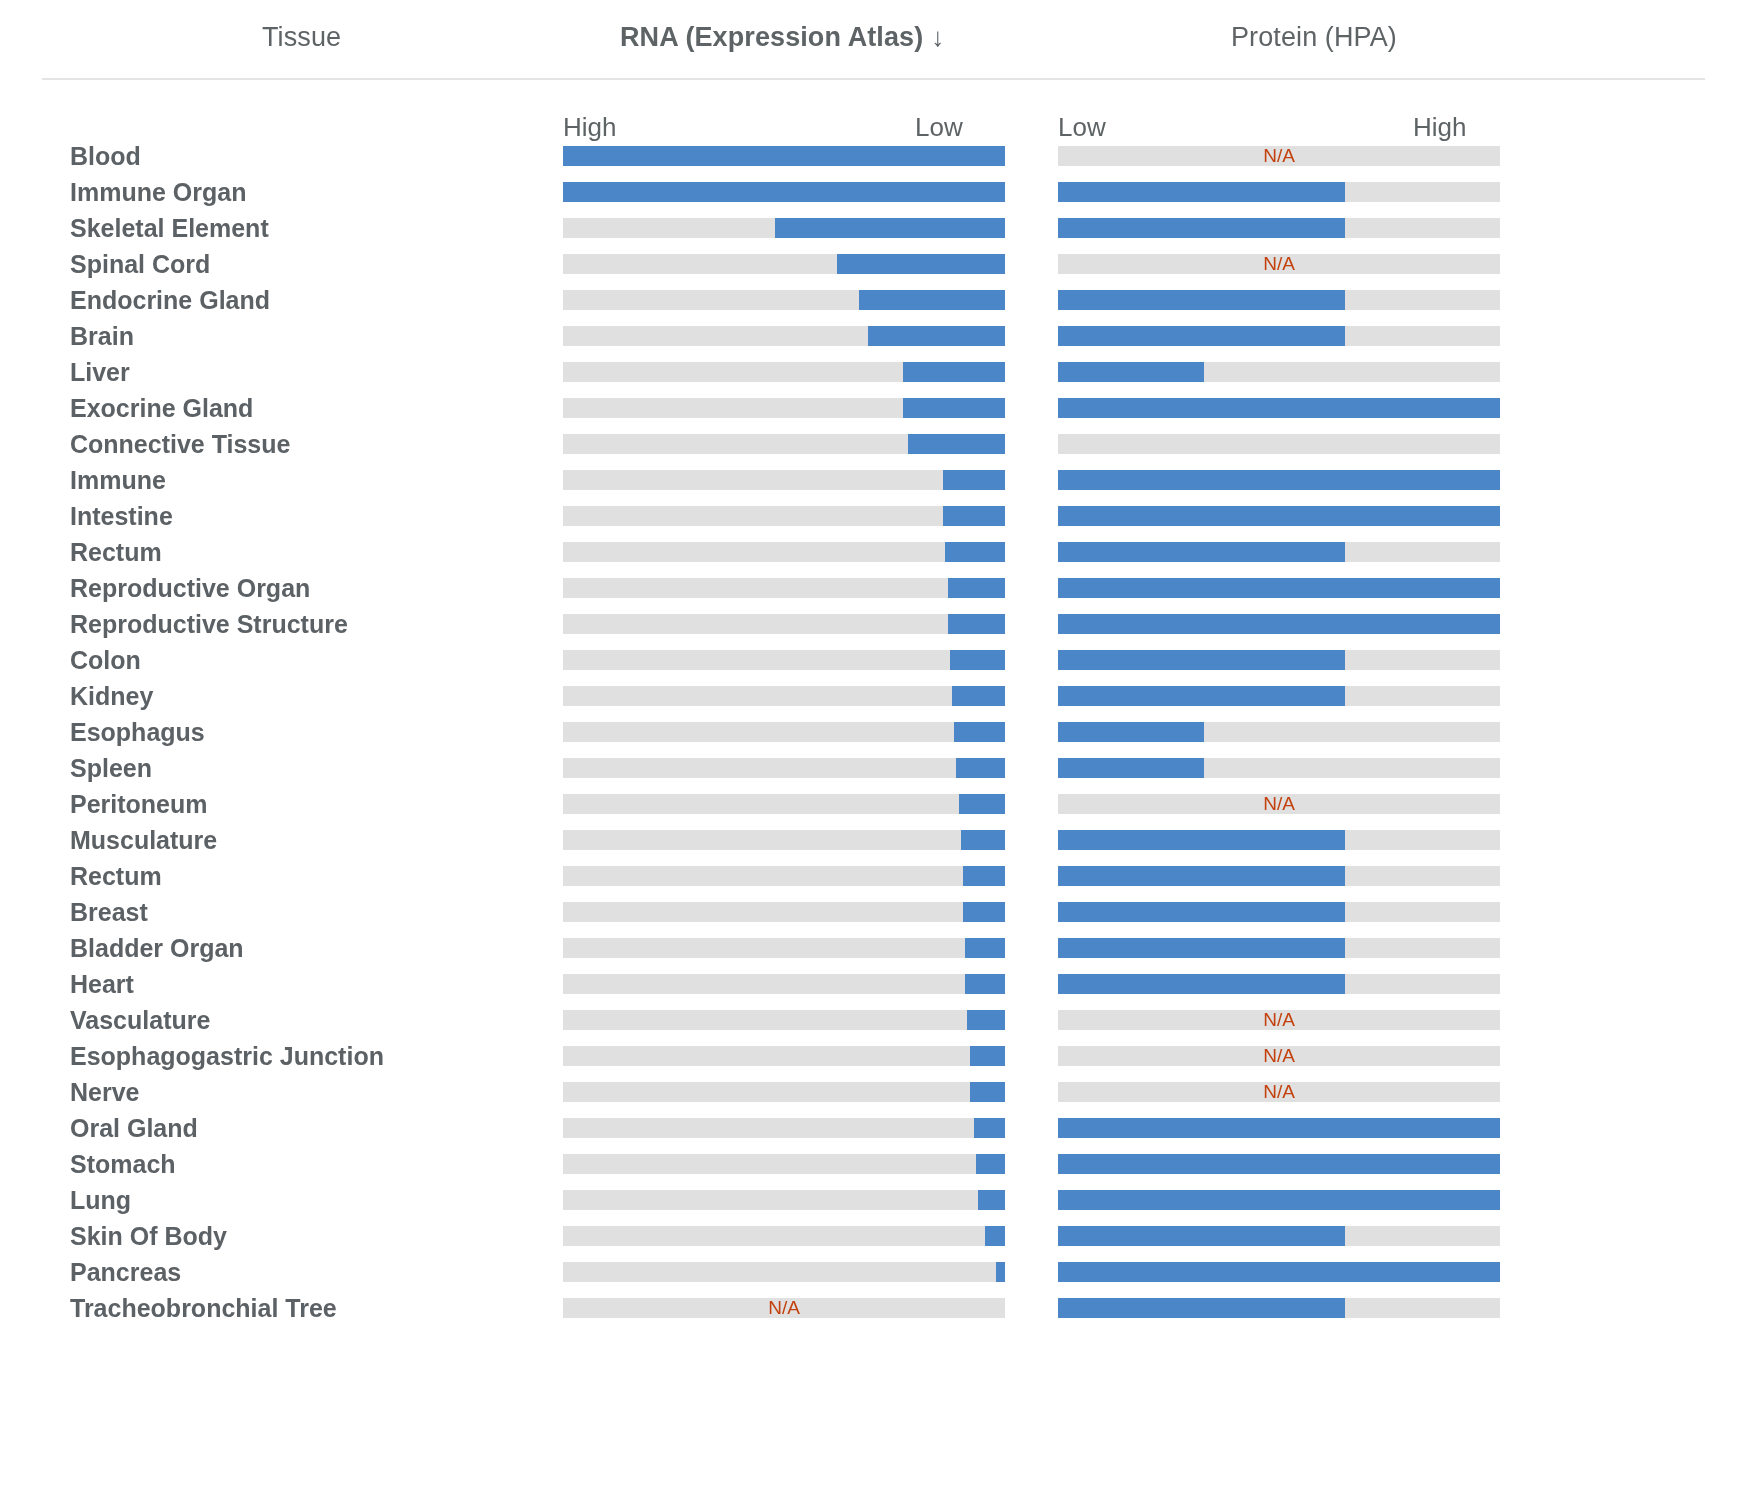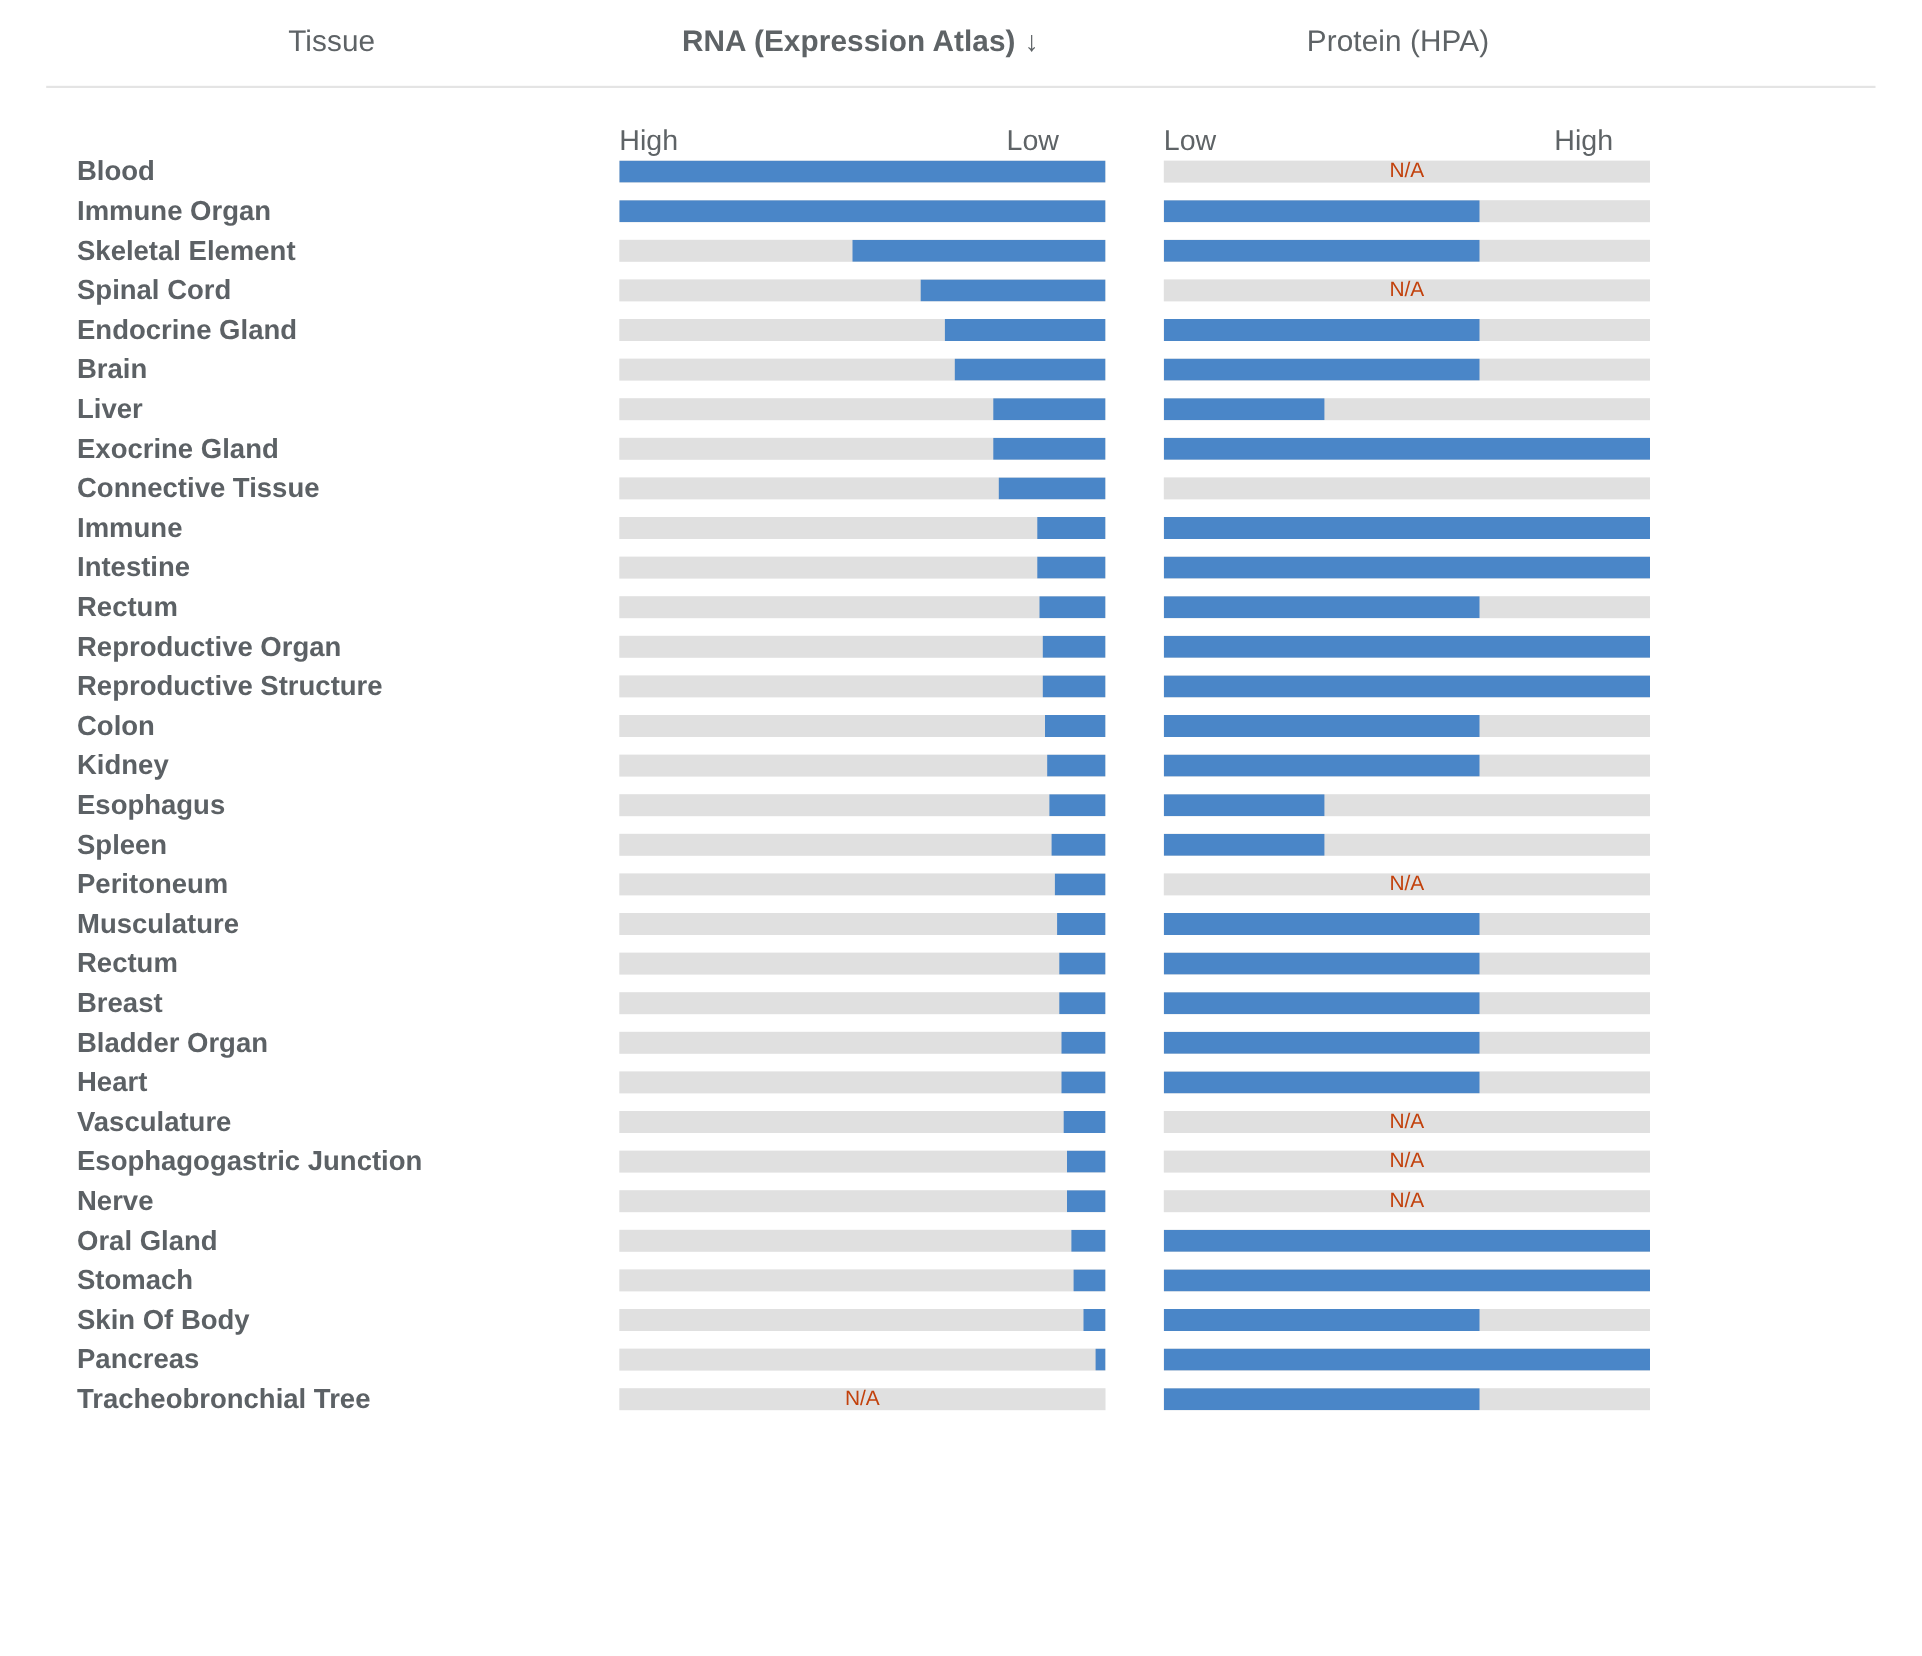--- a/index.html
+++ b/index.html
@@ -33,21 +33,21 @@
     position: absolute;
     top: 22px;
     font-size: 27px;
     font-weight: 400;
     color: #5e6366;
     letter-spacing: 0.1px;
     white-space: nowrap;
   }
   .th-tissue { left: 220px; }
   .th-rna    { left: 578px; font-weight: bold; }
-  .th-protein{ left: 1146px; }
+  .th-protein{ left: 1189px; }
   .sort-arrow {
     display: inline-block;
     margin-left: 8px;
     font-size: 26px;
     color: #5e6366;
   }
 
   
   .scale-row {
     position: relative;
@@ -394,20 +394,29 @@
       <div class="row">
         <div class="row-label">Stomach</div>
         <div class="track track-rna">
           <div class="fill fill-right" style="width: 6.5%;"></div>
         </div>
         <div class="track track-protein">
           <div class="fill fill-left" style="width: 100%;"></div>
         </div>
       </div>
       <div class="row">
+        <div class="row-label">Lung</div>
+        <div class="track track-rna">
+          <div class="fill fill-right" style="width: 6%;"></div>
+        </div>
+        <div class="track track-protein">
+          <div class="fill fill-left" style="width: 100%;"></div>
+        </div>
+      </div>
+      <div class="row">
         <div class="row-label">Skin Of Body</div>
         <div class="track track-rna">
           <div class="fill fill-right" style="width: 4.5%;"></div>
         </div>
         <div class="track track-protein">
           <div class="fill fill-left" style="width: 65%;"></div>
         </div>
       </div>
       <div class="row">
         <div class="row-label">Pancreas</div>

